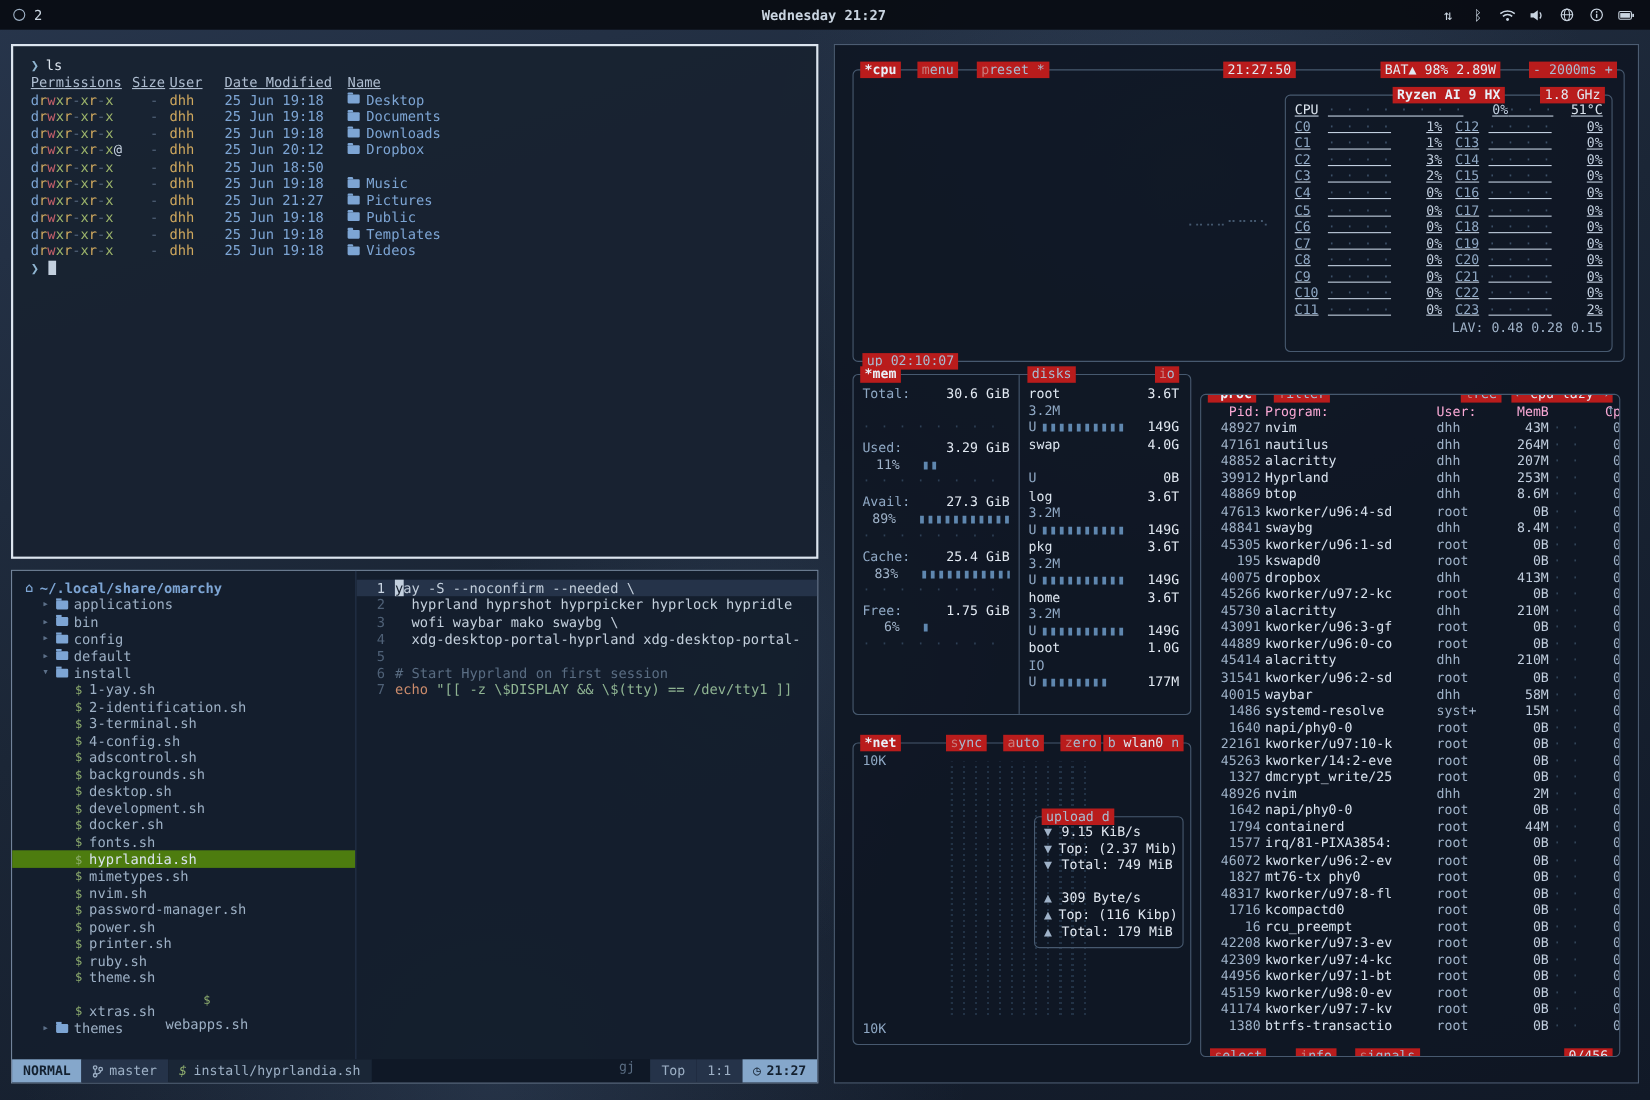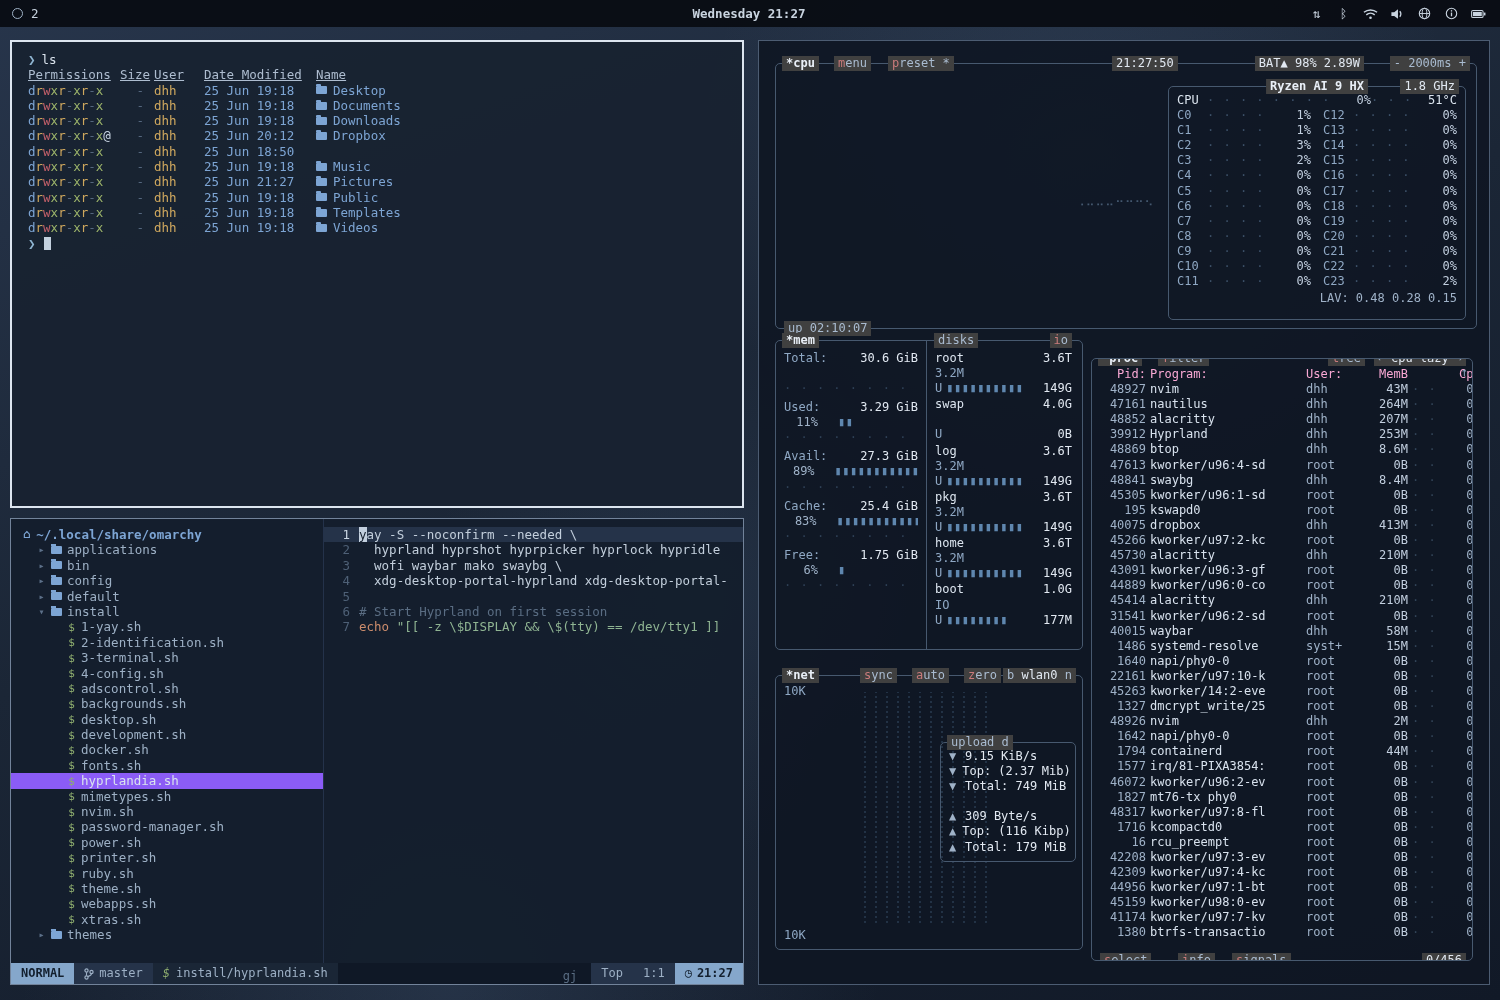--- a/index.html
+++ b/index.html
@@ -50,55 +50,55 @@
   .nv-tree{width:312px;border-right:1px solid #24324a;padding-top:8px;overflow:hidden;}
   .tr-root{display:flex;align-items:center;gap:6px;color:#7da5d4;font-weight:bold;padding-left:12px;height:15.4px;}
   .home-ic{color:#7da5d4;font-size:12px;}
   .tr-row{display:flex;align-items:center;gap:5px;height:15.4px;color:#9db0c5;}
   .tr-row.file{background:linear-gradient(#2c3c54,#2c3c54) 26px 0/0px 100% no-repeat;}
   .tr-chev{width:9px;color:#5c7089;font-size:10px;text-align:center;}
   .dir .tr-ic{width:11px;height:8px;background:#7da5d4;border-radius:1px;position:relative;display:inline-block;}
   .dir .tr-ic::before{content:"";position:absolute;left:0;top:-2px;width:5px;height:2px;background:#7da5d4;}
   .file .tr-ic{width:9px;text-align:center;display:inline-block;}
   .file .tr-ic::before{content:"$";color:#8fae6f;font-size:11px;}
-  .tr-row.selected{background:#8b5cf6;color:#d9e3ee;}
+  .tr-row.selected{background:#4d7c0f;color:#d9e3ee;}
   .nv-code{flex:1;padding-top:8px;overflow:hidden;}
   .cl{display:flex;height:15.4px;align-items:center;}
   .cl .ln{width:26px;text-align:right;padding-right:9px;color:#4e6076;flex:none;}
   .cl .ct{white-space:pre;color:#c3cfdc;}
   .cl.hl{background:#253349;}
   .cl.hl .ln{color:#c9d5e2;}
   .cursor{background:#c3d0de;color:#16202e;}
   .com{color:#5a6d83;}
   .kw{color:#cc8c6c;}
   .str{color:#8fb492;}
   
   .statusline{position:absolute;left:0;right:0;bottom:0;height:21px;background:#0f1826;
-    display:flex;align-items:flex-end;font-size:12px;color:#9db0c5;}
+    display:flex;align-items:flex-start;font-size:12px;color:#9db0c5;}
   .sl-mode{background:#85a7cb;color:#13202f;font-weight:bold;padding:0 10px;height:100%;display:flex;align-items:center;}
   .sl-git{background:#253349;padding:0 10px;height:100%;display:flex;align-items:center;gap:5px;}
   .sl-file{background:#1a2636;padding:0 10px;height:100%;display:flex;align-items:center;gap:6px;flex:none;}
   .sl-spacer{flex:1;}
   .sl-dim{color:#5a6d83;margin-right:14px;}
   .sl-chip{background:#253349;padding:0 10px;height:100%;display:flex;align-items:center;}
   .sl-time{background:#85a7cb;color:#13202f;font-weight:bold;padding:0 10px;height:100%;display:flex;align-items:center;gap:5px;}
   .dollar-ic::before{content:"$";color:#8fae6f;}
   .clock-ic::before{content:"◷";font-size:12px;}
   
   .btop{left:758px;top:40px;width:732px;height:945px;border:1px solid #4c5c72;
     background:rgba(15,23,35,.93);color:#c2cfdf;font-size:12px;line-height:15.1px;}
   .bbox{position:absolute;border:1px solid #47596f;border-radius:5px;}
-  .chip{position:absolute;top:-8px;background:#404040;padding:0 4px;color:#a9bbd0;white-space:nowrap;}
+  .chip{position:absolute;top:-8px;background:#b91c1c;padding:0 4px;color:#a9bbd0;white-space:nowrap;}
   .chip.hot::first-letter{color:#c97b7b;}
   .chip.title{color:#e9eff7;font-weight:bold;}
   .bchip{top:auto;bottom:-8px;}
   .cpu-box{left:16px;top:22px;width:700px;height:264px;}
   .cores-box{position:absolute;right:10px;top:22px;bottom:8px;width:298px;border:1px solid #47596f;border-radius:5px;padding:6px 8px 2px 8px;box-sizing:border-box;}
   .cpu-squiggle{position:absolute;left:300px;top:128px;color:#44586f;letter-spacing:1px;}
-  .cpurow,.core-row{display:flex;align-items:flex-end;height:15.1px;}
+  .cpurow,.core-row{display:flex;align-items:flex-end;height:15.1px;text-decoration:underline;}
   .cname{width:30px;color:#8fa8c4;flex:none;}
   .cmeter{flex:1;overflow:hidden;height:15.1px;}
   .cmeter::after{content:"· · · · · · · · · · · · · · · ·";color:#3c5068;letter-spacing:1px;}
   .cpct{width:32px;text-align:right;color:#c2cfdf;flex:none;}
   .ctemp{width:40px;text-align:right;color:#dce5ef;flex:none;}
   .lavrow{text-align:right;color:#9fb2c8;margin-top:2px;}
   .mem-box{left:16px;top:299px;width:306px;height:308px;}
   .mem-left{position:absolute;left:0;top:6px;bottom:4px;width:150px;padding:4px 8px;box-sizing:border-box;}
   .mem-div{position:absolute;left:150px;top:0;bottom:0;width:1px;background:#47596f;}
   .disks-col{position:absolute;left:151px;right:2px;top:6px;bottom:4px;padding:4px 8px;box-sizing:border-box;}
@@ -430,21 +430,21 @@
           <div class="tr-row file" style="padding-left: 42px;">
           <span class="tr-chev"></span>
           <span class="tr-ic"></span>
           <span class="tr-label">ruby.sh</span>
         </div>
           <div class="tr-row file" style="padding-left: 42px;">
           <span class="tr-chev"></span>
           <span class="tr-ic"></span>
           <span class="tr-label">theme.sh</span>
         </div>
-          <div class="tr-row file" style="padding-left: 42px;">
+          <div class="tr-row file" style="padding-left: 42px; flex-direction: column;">
           <span class="tr-chev"></span>
           <span class="tr-ic"></span>
           <span class="tr-label">webapps.sh</span>
         </div>
           <div class="tr-row file" style="padding-left: 42px;">
           <span class="tr-chev"></span>
           <span class="tr-ic"></span>
           <span class="tr-label">xtras.sh</span>
         </div>
           <div class="tr-row dir" style="padding-left: 26px;">

